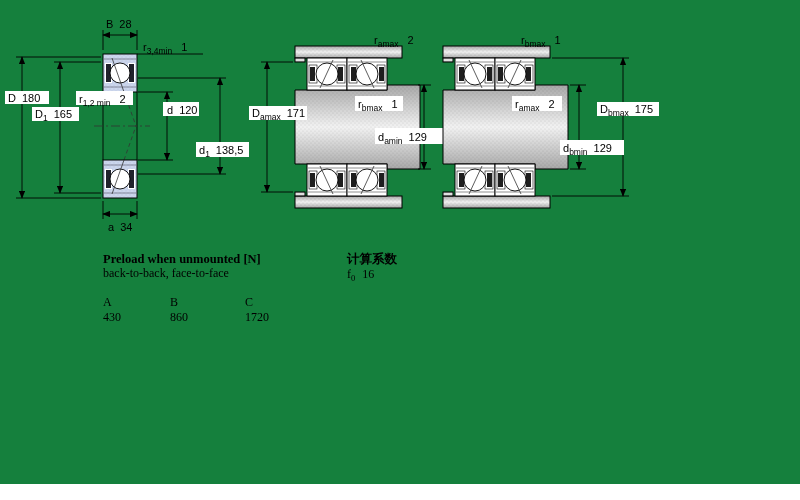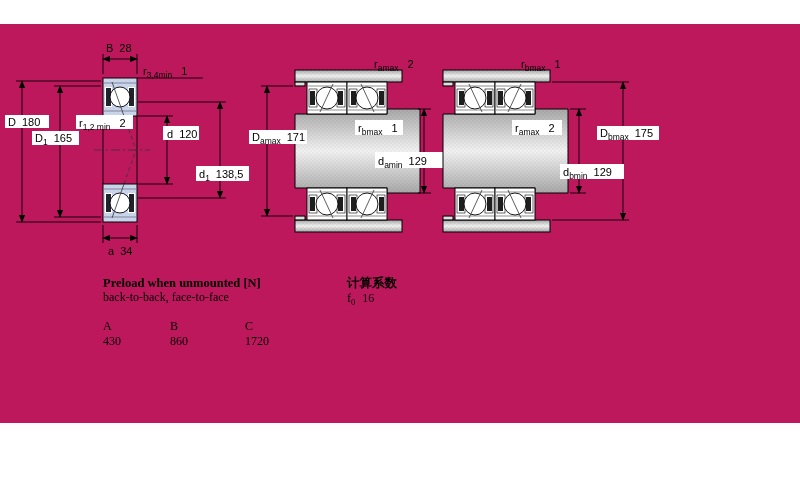--- a/index.html
+++ b/index.html
@@ -1,16 +1,16 @@
 <!DOCTYPE html>
 <html><head>
 <meta charset="utf-8">
 <style>
   html,body{margin:0;padding:0;background:#ffffff;}
-  .page{position:relative;width:800px;height:399px;background:#be185d;overflow:hidden;margin-top:24px;}
+  .page{position:relative;width:800px;height:484px;background:#15803d;overflow:hidden;}
   svg{display:block;}
   .lbl{font-family:"Liberation Sans",sans-serif;font-size:11px;fill:#000;}
   .sub{font-size:8.5px;}
   .ser{font-family:"Liberation Serif","DejaVu Serif",serif;font-size:12px;fill:#000;}
   .serb{font-family:"Liberation Serif","DejaVu Serif",serif;font-size:12.5px;font-weight:bold;fill:#000;}
   .thin{stroke:#000;stroke-width:0.9;fill:none;}
   .dim{stroke:#000;stroke-width:0.9;fill:none;}
   .dash{stroke:#333;stroke-width:0.8;fill:none;stroke-dasharray:4 3;}
   .cline{stroke:#333;stroke-width:0.8;fill:none;stroke-dasharray:9 3 2 3;}
   .wbox{fill:#fff;}

